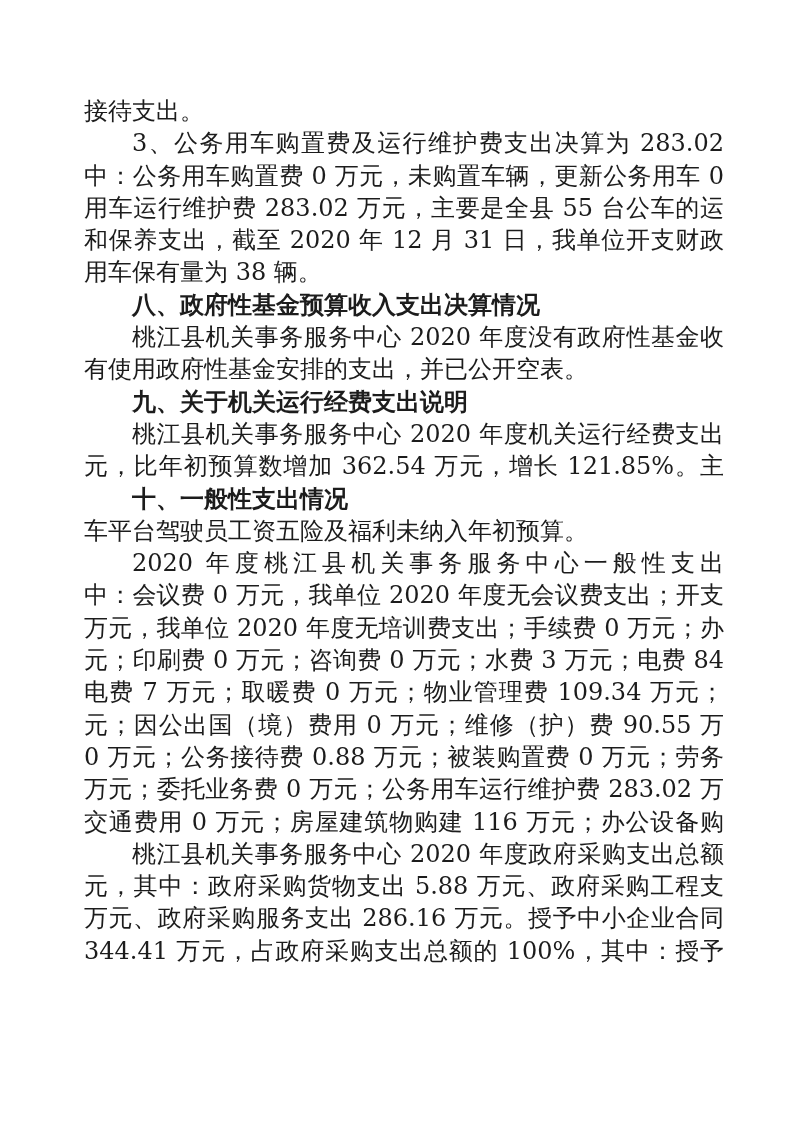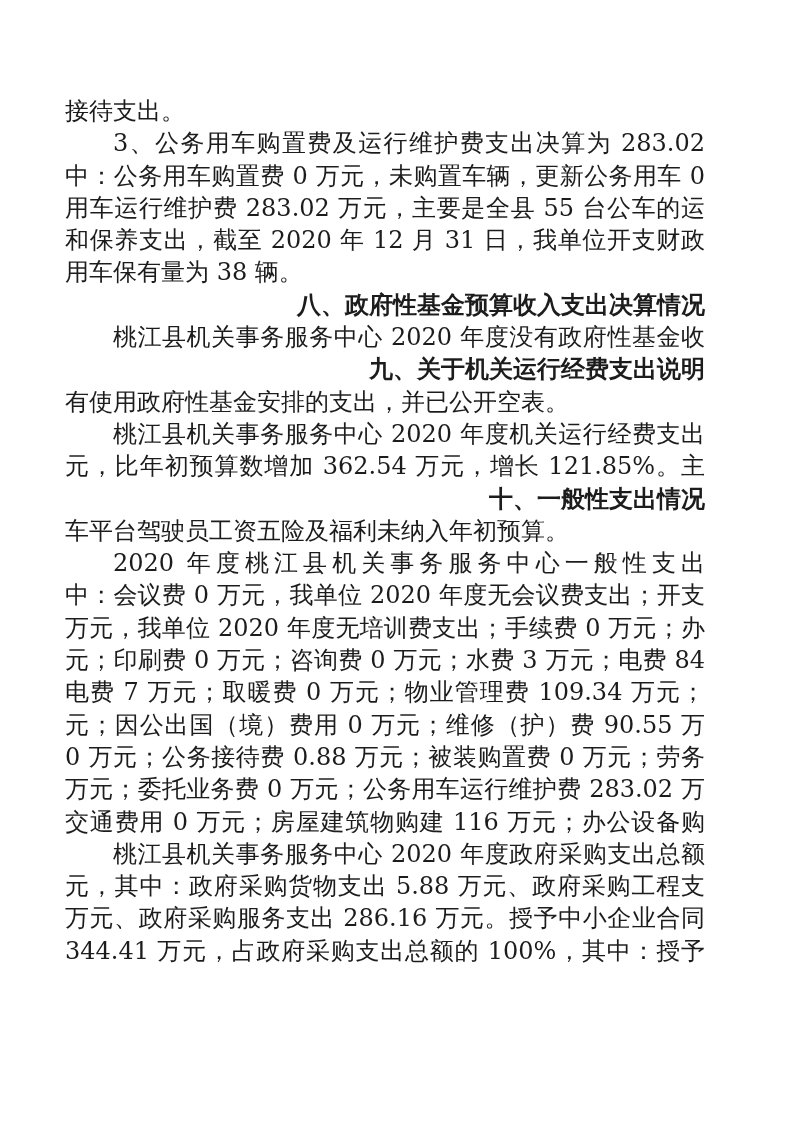--- a/index.html
+++ b/index.html
@@ -8,20 +8,21 @@
     background: #ffffff;
   }
   .page {
     position: relative;
     width: 761px;
     height: 1122px;
     background: #ffffff;
     overflow: hidden;
     font-family: "DejaVu Serif", "Liberation Serif", serif;
     color: #1c1c1c;
+    padding-left: 19px;
   }
   .content {
     box-sizing: border-box;
     padding: 95px 56px 0 65px;
   }
   .line {
     font-size: 24px;
     height: 32.3px;
     line-height: 32.3px;
     overflow: hidden;
@@ -30,38 +31,37 @@
   .line.justify {
     text-align: justify;
     text-align-last: justify;
   }
   .line.indent {
     text-indent: 48px;
   }
   .line.heading {
     font-weight: bold;
     font-family: "DejaVu Sans", "Liberation Sans", sans-serif;
-    text-align: right;
   }
 </style>
 </head>
 <body>
 
 <div class="page">
   <div class="content">
       <div class="line">接待支出。</div>
       <div class="line indent justify">3、公务用车购置费及运行维护费支出决算为 283.02 万元，其</div>
       <div class="line justify">中：公务用车购置费 0 万元，未购置车辆，更新公务用车 0 辆。公务</div>
       <div class="line justify">用车运行维护费 283.02 万元，主要是全县 55 台公车的运行费、保险</div>
       <div class="line justify">和保养支出，截至 2020 年 12 月 31 日，我单位开支财政拨款的公务</div>
       <div class="line">用车保有量为 38 辆。</div>
       <div class="line heading indent">八、政府性基金预算收入支出决算情况</div>
       <div class="line indent justify">桃江县机关事务服务中心 2020 年度没有政府性基金收入，也没</div>
+      <div class="line">有使用政府性基金安排的支出，并已公开空表。</div>
       <div class="line heading indent">九、关于机关运行经费支出说明</div>
-      <div class="line">有使用政府性基金安排的支出，并已公开空表。</div>
       <div class="line indent justify">桃江县机关事务服务中心 2020 年度机关运行经费支出 660.06 万</div>
       <div class="line justify">元，比年初预算数增加 362.54 万元，增长 121.85%。主要原因是：公</div>
       <div class="line heading indent">十、一般性支出情况</div>
       <div class="line">车平台驾驶员工资五险及福利未纳入年初预算。</div>
       <div class="line indent justify">2020 年度桃江县机关事务服务中心一般性支出 814.62 万元，其</div>
       <div class="line justify">中：会议费 0 万元，我单位 2020 年度无会议费支出；开支培训费 0</div>
       <div class="line justify">万元，我单位 2020 年度无培训费支出；手续费 0 万元；办公费 0 万</div>
       <div class="line justify">元；印刷费 0 万元；咨询费 0 万元；水费 3 万元；电费 84 万元；邮</div>
       <div class="line justify">电费 7 万元；取暖费 0 万元；物业管理费 109.34 万元；差旅费 0 万</div>
       <div class="line justify">元；因公出国（境）费用 0 万元；维修（护）费 90.55 万元；租赁费</div>

